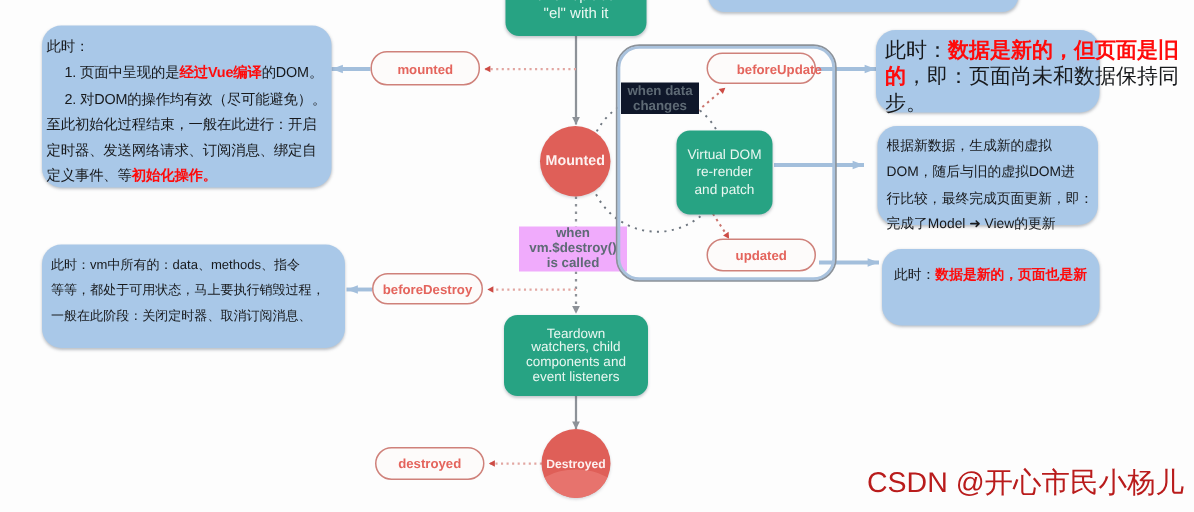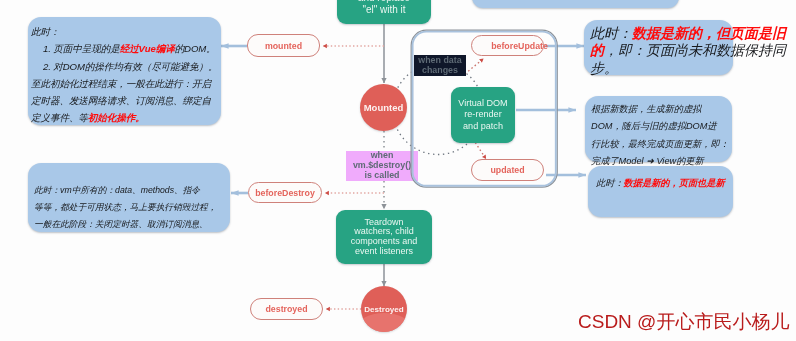--- a/index.html
+++ b/index.html
@@ -3,21 +3,21 @@
 <meta charset="utf-8">
 <style>
   html,body{margin:0;padding:0;}
   body{width:796px;height:341px;background:#ffffff;overflow:hidden;
        font-family:"Liberation Sans",sans-serif;}
   #root{position:relative;width:796px;height:341px;background:#fdfdfd;}
 
   
   .note{position:absolute;background:#a9c8e8;border-radius:13px;color:#17191c;
         box-shadow:0 1px 2px rgba(70,80,95,.35);
-        box-sizing:border-box;font-size:9.6px;line-height:17.3px;letter-spacing:0;font-style:italic;}
+        box-sizing:border-box;font-size:9.6px;line-height:17.3px;letter-spacing:0;}
   .note .rd{color:#ff0b0b;font-weight:bold;}
   .note > div{white-space:nowrap;}
 
   
   .pill{position:absolute;border:1.25px solid #cf817a;border-radius:11px;
         background:#fdfbfa;color:#e4645c;font-weight:bold;
         display:flex;align-items:center;justify-content:center;box-sizing:border-box;}
 
   
   .circ{position:absolute;border-radius:50%;background:#df5f58;color:#fdf1f0;
@@ -134,31 +134,31 @@
   </svg>
 
   <div class="note" style="left:28px;top:17px;width:193px;height:108px;padding:6px 3px 0 3px;letter-spacing:-0.12px;">
       <div><span>此时：</span></div>
       <div><span>　 1. 页面中呈现的是</span><span class="rd">经过Vue编译</span><span>的DOM。</span></div>
       <div><span>　 2. 对DOM的操作均有效（尽可能避免）。</span></div>
       <div><span>至此初始化过程结束，一般在此进行：开启</span></div>
       <div><span>定时器、发送网络请求、订阅消息、绑定自</span></div>
       <div><span>定义事件、等</span><span class="rd">初始化操作。</span></div>
     </div>
-  <div class="note" style="left:28px;top:163px;width:202px;height:69px;padding:19px 3px 0 6px;font-size:8.7px;line-height:17.2px;">
+  <div class="note" style="left:28px;top:163px;width:202px;height:69px;padding:5px 3px 0 6px;font-size:8.7px;line-height:17.2px;">
       <div><span>此时：vm中所有的：data、methods、指令</span></div>
       <div><span>等等，都处于可用状态，马上要执行销毁过程，</span></div>
       <div><span>一般在此阶段：关闭定时器、取消订阅消息、</span></div>
     </div>
   <div class="note" style="left:584px;top:20px;width:149px;height:55px;padding:5px 3px 0 6px;font-size:14px;">
       <div><span>此时：</span><span class="rd">数据是新的，但页面是旧</span></div>
       <div><span class="rd">的</span><span>，即：页面尚未和数据保持同</span></div>
       <div><span>步。</span></div>
     </div>
-  <div class="note" style="left:585px;top:84px;width:147px;height:66px;padding:5px 3px 0 6px;font-size:9.2px;margin-top:12px;">
+  <div class="note" style="left:585px;top:84px;width:147px;height:66px;padding:5px 3px 0 6px;font-size:9.2px;">
       <div><span>根据新数据，生成新的虚拟</span></div>
       <div><span>DOM，随后与旧的虚拟DOM进</span></div>
       <div><span>行比较，最终完成页面更新，即：</span></div>
       <div><span>完成了Model ➜ View的更新</span></div>
     </div>
   <div class="note" style="left:588px;top:166px;width:145px;height:51px;padding:9px 3px 0 8px;font-size:9.2px;">
       <div><span>此时：</span><span class="rd">数据是新的，页面也是新</span></div>
     </div>
 
   <div class="wm" style="left:578px;top:309px;">CSDN @开心市民小杨儿</div>

